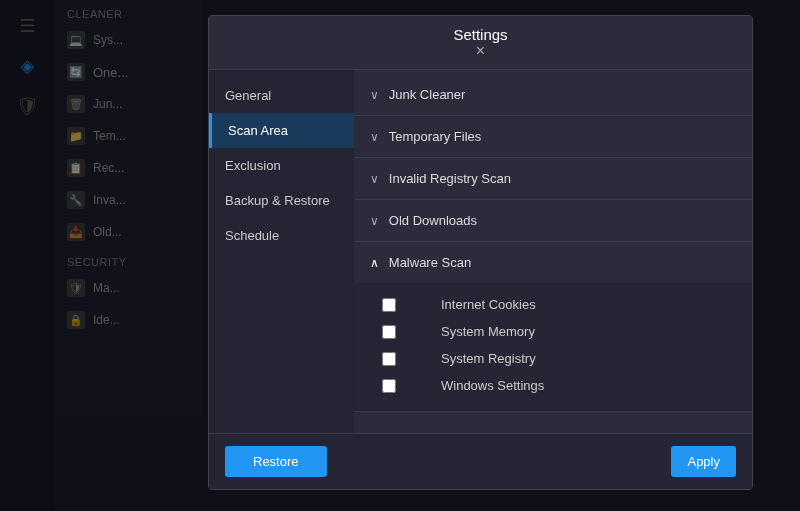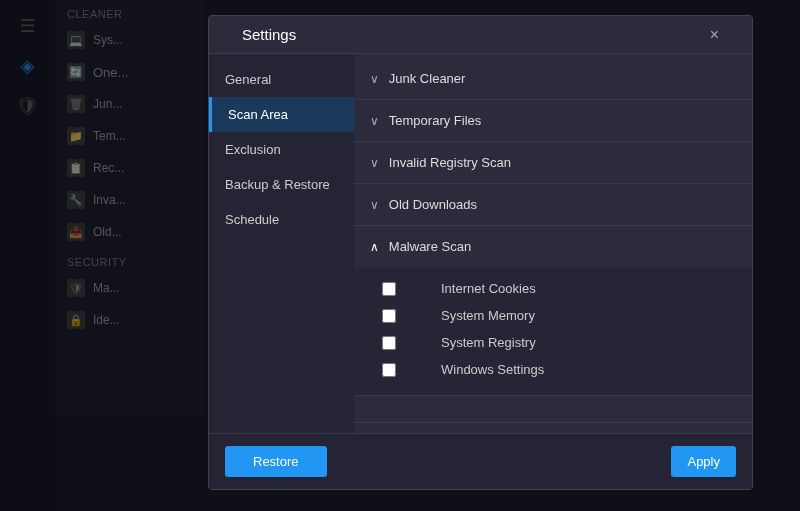--- a/index.html
+++ b/index.html
@@ -37,23 +37,24 @@
       border: 1px solid #444;
       border-radius: 4px;
       display: flex;
       flex-direction: column;
     }
 
     .modal-header {
       display: flex;
       align-items: center;
       justify-content: space-between;
-      padding: 10px 33px;
+      padding: 10px 8px;
       background: #2b2b3b;
       border-bottom: 1px solid #3a3a4a;
+      flex-direction: column;
     }
 
     .modal-title {
       color: #fff;
       font-size: 15px;
       font-weight: 400;
     }
 
     .modal-close {
       color: #aaa;

